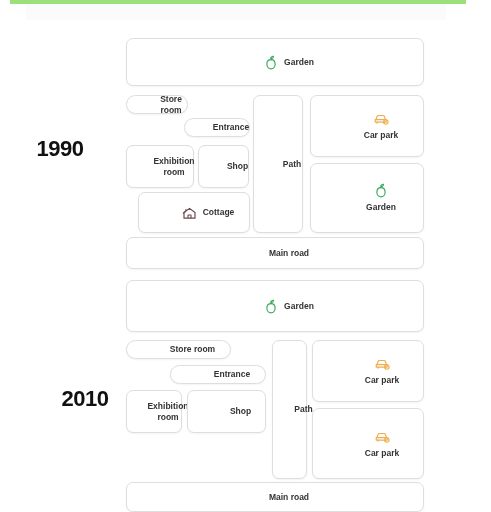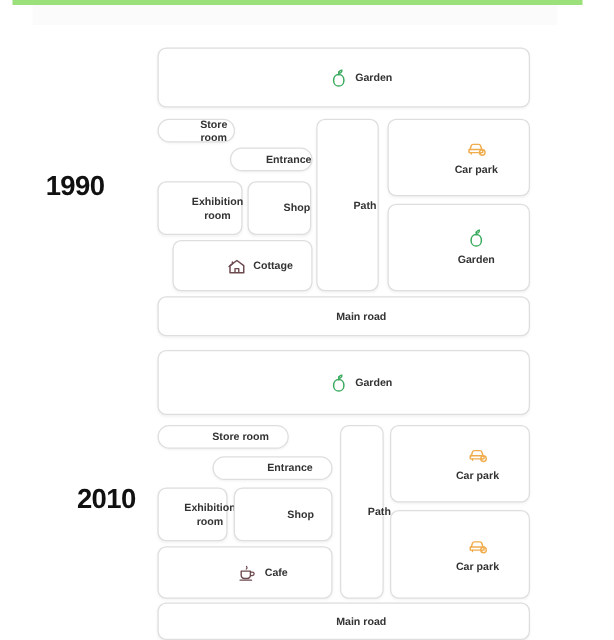--- a/index.html
+++ b/index.html
@@ -223,31 +223,20 @@
 
   <div class="box b-exhibition-10">
     <span class="box-label">Exhibition
 room</span>
   </div>
 
   <div class="box b-shop-10">
     <span class="box-label">Shop</span>
   </div>
 
-  <div class="box b-cafe-10">
-    <span class="icon">
-      <svg width="16" height="15" viewBox="0 0 26 24">
-        <path d="M4.8 9.4h12v5.1c0 2.5-2 4.5-4.5 4.5h-3c-2.5 0-4.5-2-4.5-4.5z" fill="none" stroke="#6d4a4f" stroke-width="1.8" stroke-linejoin="round"></path>
-        <path d="M16.9 10.6h2.3c1.4 0 2.4 1 2.4 2.3s-1 2.3-2.4 2.3h-2.3" fill="none" stroke="#6d4a4f" stroke-width="1.7" stroke-linejoin="round"></path>
-        <path d="M3.4 21.1h14.8" fill="none" stroke="#6d4a4f" stroke-width="1.8" stroke-linecap="round"></path>
-        <path d="M11.4 6.8c1.4-1.1 1.1-2.6.2-3.6" fill="none" stroke="#6d4a4f" stroke-width="1.6" stroke-linecap="round"></path>
-      </svg>
-    </span>
-    <span class="box-label">Cafe</span>
-  </div>
 
   <div class="box b-path-10">
     <span class="box-label">Path</span>
   </div>
 
   <div class="box stack b-carpark-top-10">
     <span class="icon">
       <svg width="17" height="15" viewBox="0 0 26 22">
         <path d="M4.6 12.6 6.2 7.9c.3-.9 1.1-1.5 2-1.5h7.2c.9 0 1.7.6 2 1.5l1.6 4.7" fill="none" stroke="#f0ad4e" stroke-width="1.8" stroke-linecap="round" stroke-linejoin="round"></path>
         <path d="M3.4 12.6h16.8v3.9H3.4z" fill="none" stroke="#f0ad4e" stroke-width="1.8" stroke-linejoin="round"></path>

